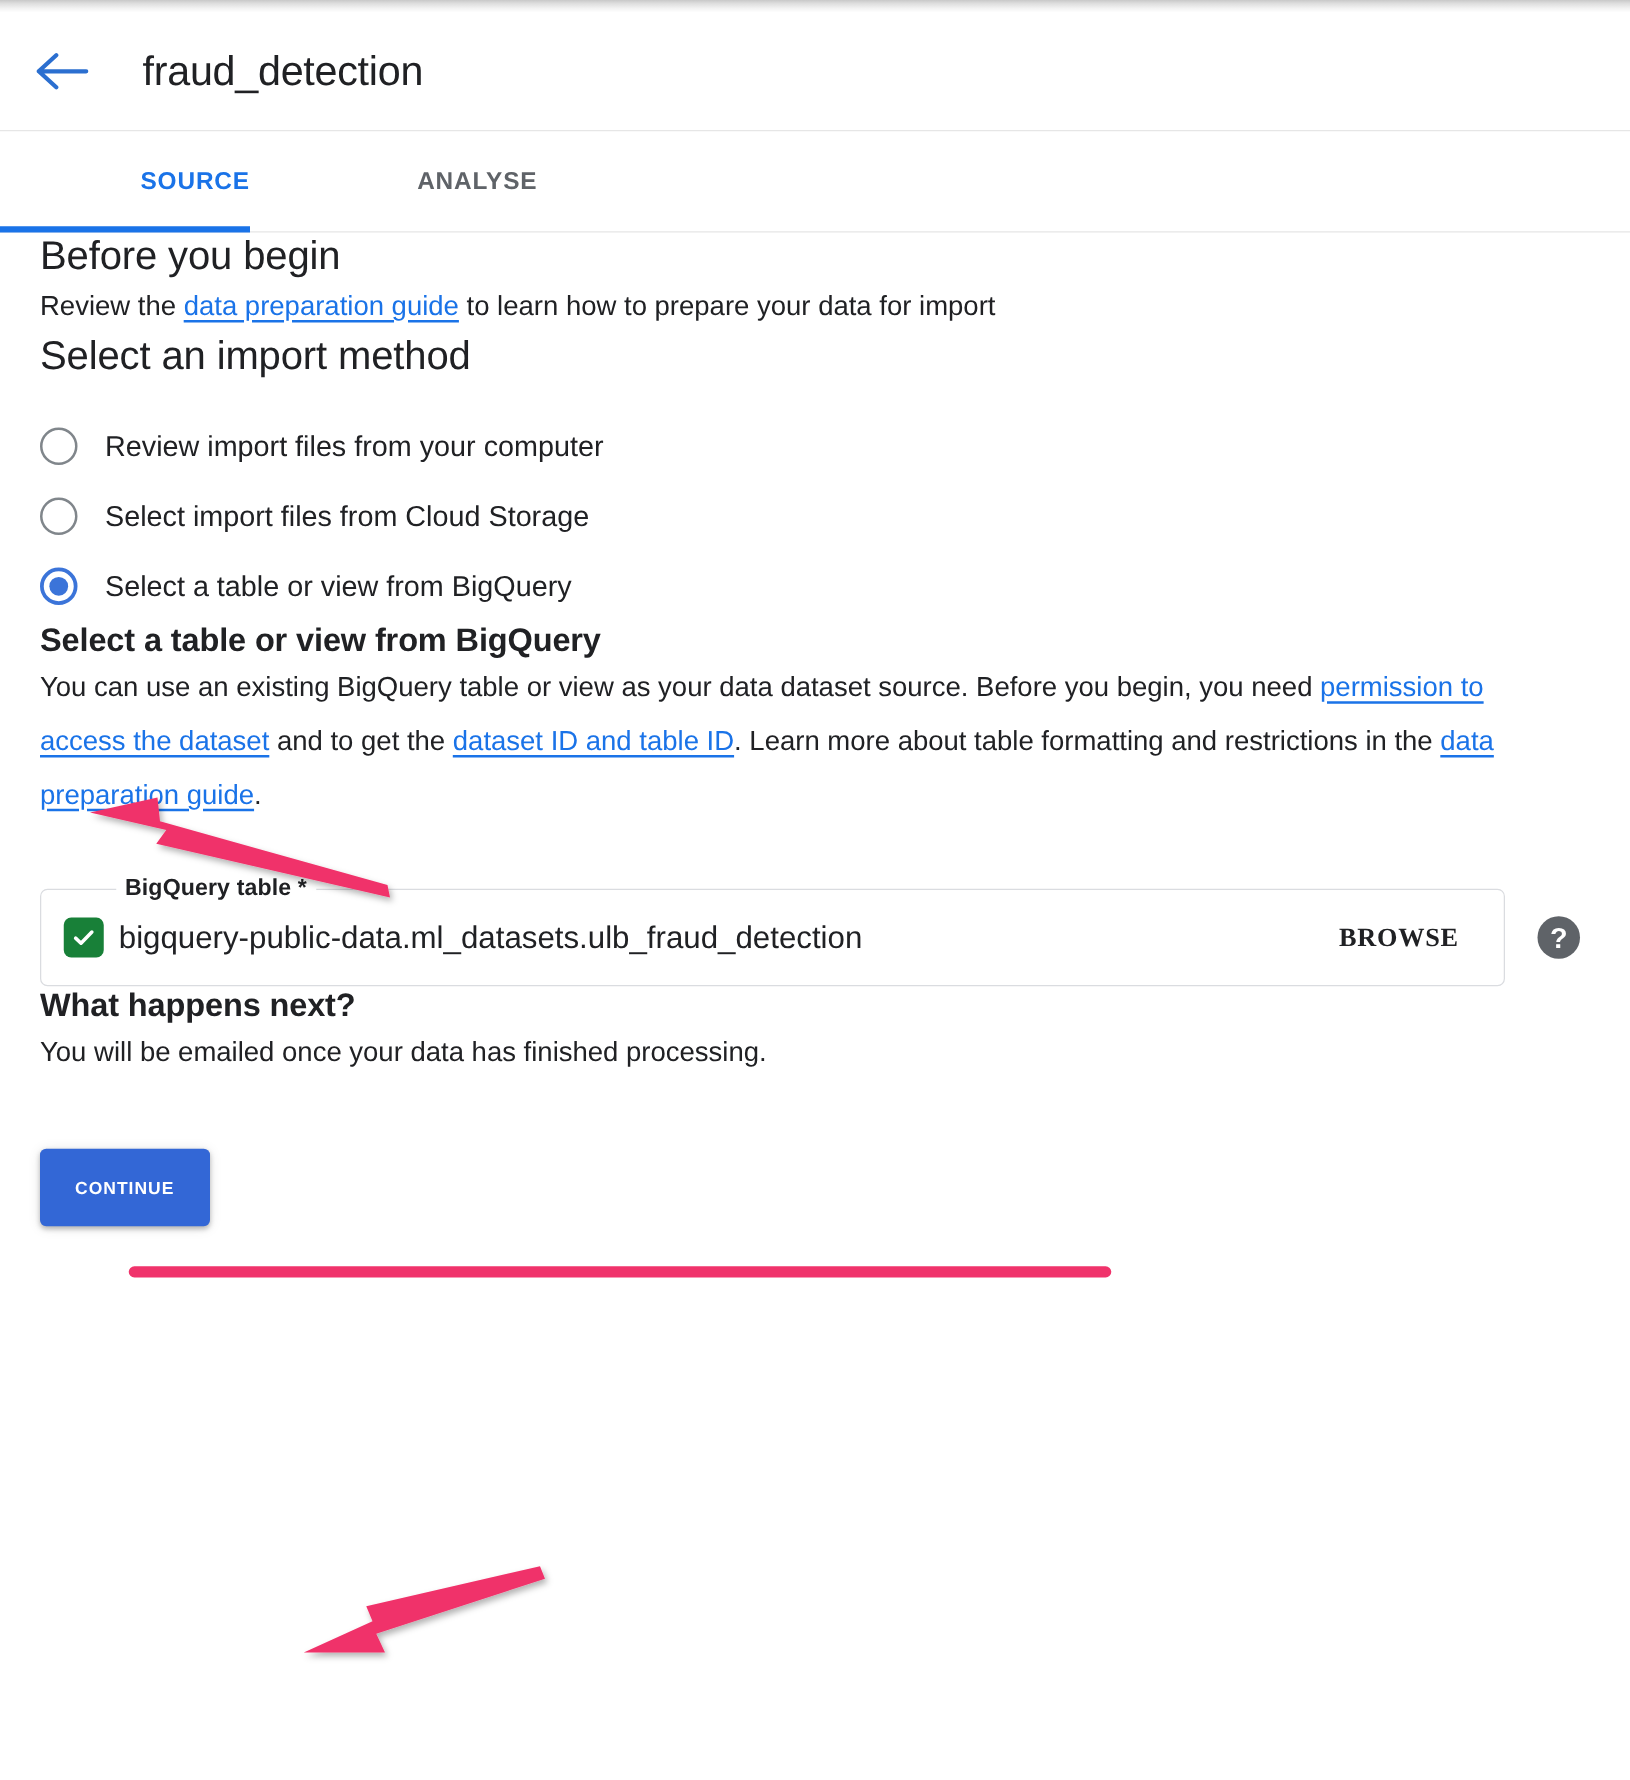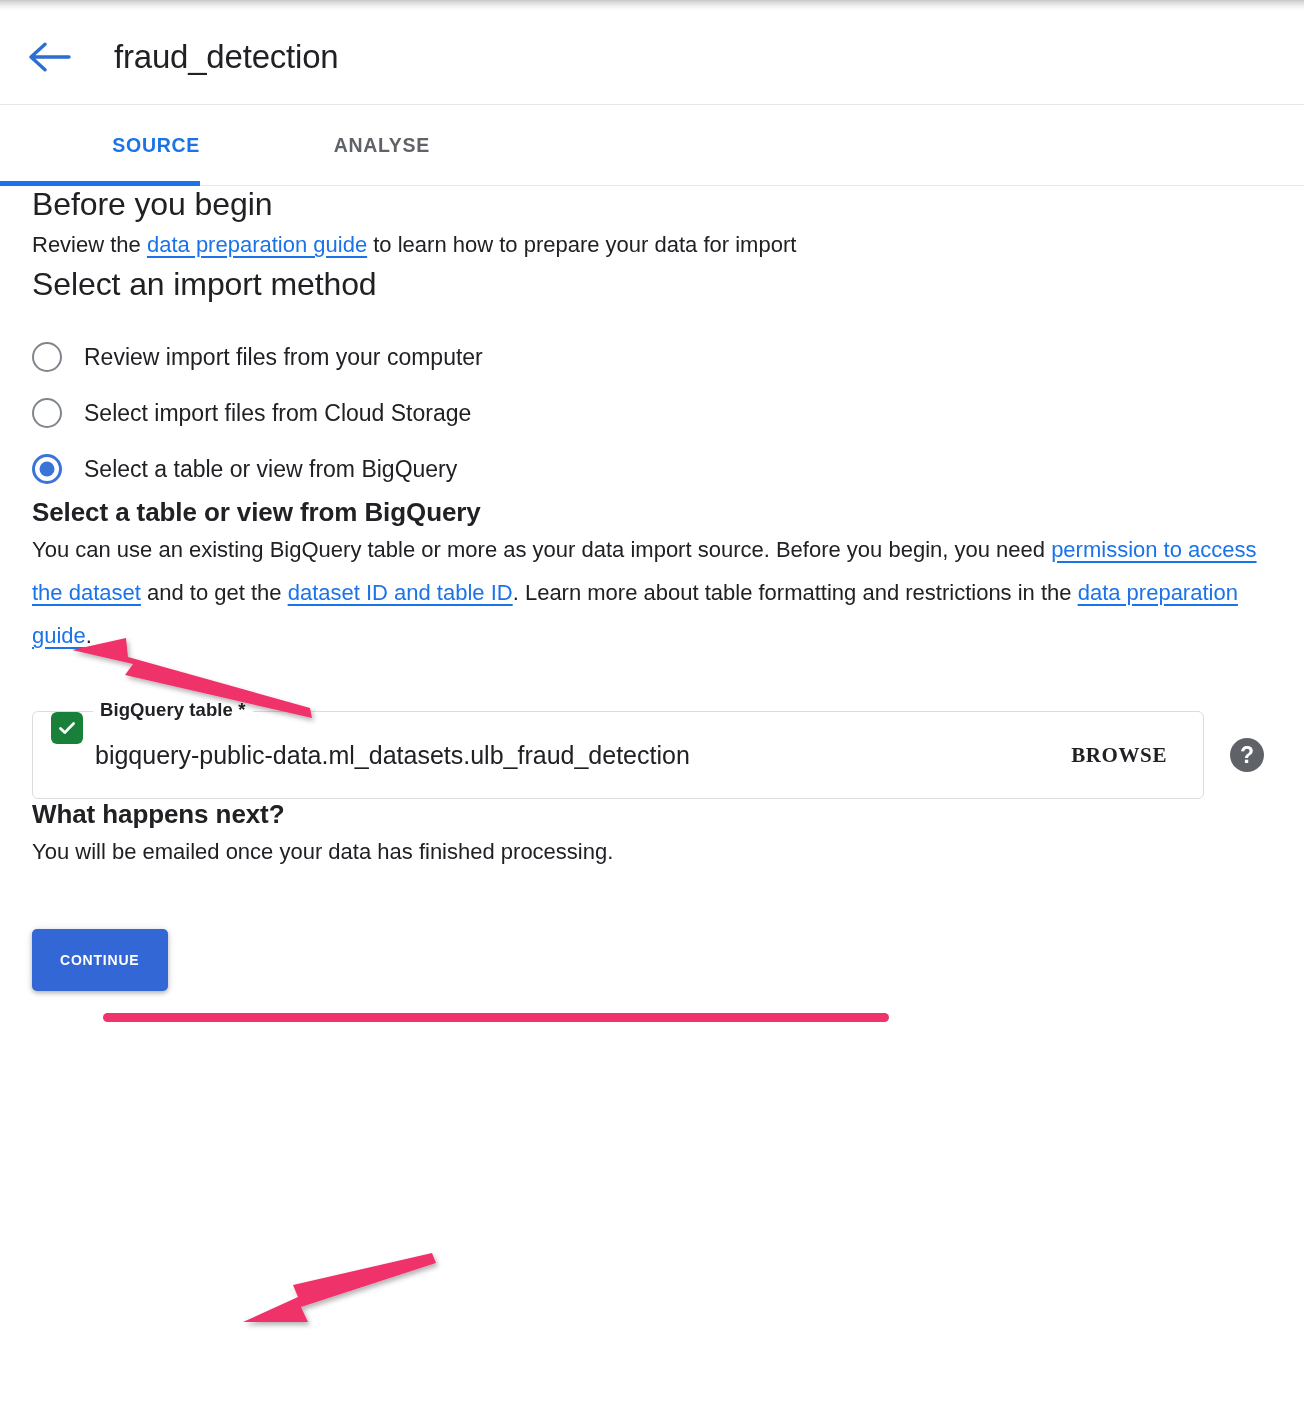--- a/index.html
+++ b/index.html
@@ -169,24 +169,25 @@
 
   
   .field-wrap {
     position: relative;
     display: flex;
     align-items: center;
   }
   .field {
     position: relative;
     width: 1172px;
-    height: 88px;
+    height: 78px;
     border: 1.6px solid #dadce0;
     border-radius: 6px;
     display: flex;
+    align-items: center;
     padding: 0 26px 0 18px;
     background: #fff;
   }
   .field-legend {
     position: absolute;
     top: -13px;
     left: 60px;
     background: #fff;
     padding: 0 7px;
     font-size: 18.5px;
@@ -321,21 +322,21 @@
     <div class="radio-row checked">
       <span class="radio-mark"></span>
       <span class="radio-label">Select a table or view from BigQuery</span>
     </div>
   </div>
 
   
   <h3 class="sub-head mt-bq-head">Select a table or view from BigQuery</h3>
 
   <p class="body-text mt-bq-para">
-    <span>You can use an existing BigQuery table or more as your data import source. Before you begin, you need </span><a class="link">permission to access the dataset</a><span> and to get the </span><a class="link">dataset ID and table ID</a><span>. Learn more about table formatting and restrictions in the </span><a class="link">data preparation guide</a><span>.</span>
+    <span>You can use an existing BigQuery table or view as your data dataset source. Before you begin, you need </span><a class="link">permission to access the dataset</a><span> and to get the </span><a class="link">dataset ID and table ID</a><span>. Learn more about table formatting and restrictions in the </span><a class="link">data preparation guide</a><span>.</span>
   </p>
 
   
   <div class="field-wrap mt-field">
     <div class="field">
       <span class="field-legend">BigQuery table *</span>
       <span class="check-badge">
         <svg width="20" height="20" viewBox="0 0 20 20" aria-hidden="true">
           <path d="M3.5 10.5 L7.8 14.6 L16.5 5.6" stroke="#ffffff" stroke-width="2.8" fill="none" stroke-linecap="round" stroke-linejoin="round"></path>
         </svg>

